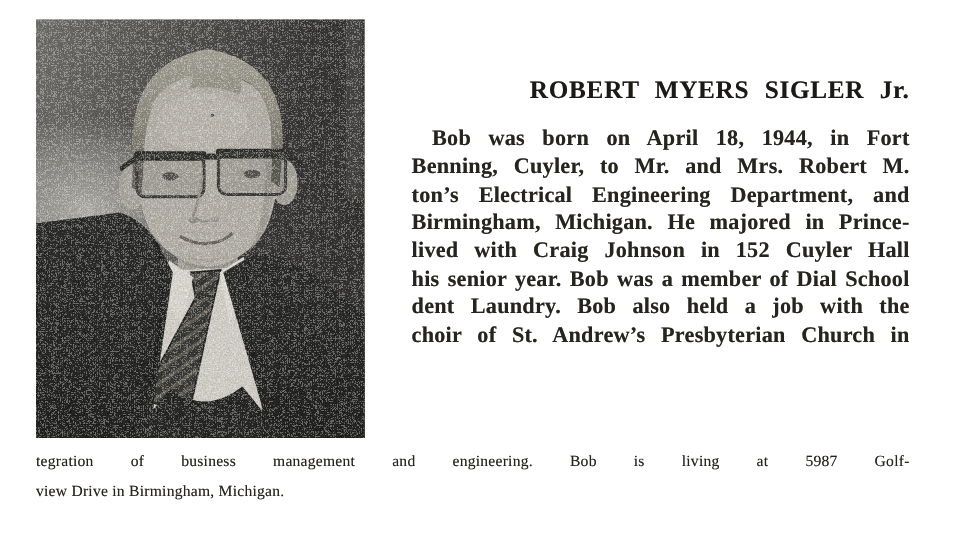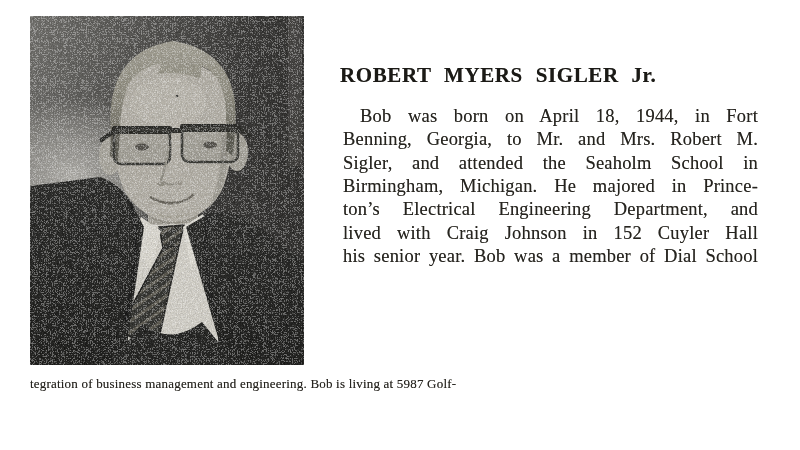--- a/index.html
+++ b/index.html
@@ -18,38 +18,39 @@
     top: 16px;
     width: 274px;
     height: 349px;
   }
   .photo-wrap svg { display: block; width: 100%; height: 100%; }
   .title {
     position: absolute;
     left: 340px;
     top: 63px;
     width: 418px;
-    text-align: left;
+    text-align: right;
     font-size: 21px;
     font-weight: bold;
     letter-spacing: 0.6px;
     word-spacing: 7px;
     white-space: nowrap;
     color: #1b1a16;
     text-shadow: 0 0 0.5px rgba(30,28,22,0.55);
   }
   .column-lines {
     position: absolute;
     left: 343px;
     top: 105px;
     width: 415px;
     font-size: 18.5px;
     line-height: 23.36px;
     letter-spacing: 0.2px;
     text-shadow: 0 0 0.4px rgba(40,38,30,0.5);
+    font-weight: bold;
   }
   .fullwidth-lines {
     position: absolute;
     left: 30px;
     top: 372px;
     width: 728px;
     font-size: 13px;
     line-height: 24.5px;
     letter-spacing: 0.2px;
     text-shadow: 0 0 0.4px rgba(40,38,30,0.5);
@@ -172,25 +173,27 @@
         <rect x="0" y="0" width="274" height="349" filter="url(#specks)" opacity="0.35"></rect>
         <rect x="0" y="0" width="274" height="349" filter="url(#grainDark)" opacity="0.14"></rect>
       </g>
     </svg>
   </div>
 
   <div class="title">ROBERT MYERS SIGLER Jr.</div>
 
   <div class="column-lines">
       <div class="jline">Bob was born on April 18, 1944, in Fort</div>
-      <div class="jline">Benning, Georgia, to Mr. and Mrs. Robert M.</div>
-      <div class="jline">Sigler, and attended the Seaholm School in</div>
+      <div class="jline">Benning, Cuyler, to Mr. and Mrs. Robert M.</div>
+      <div class="jline">ton’s Electrical Engineering Department, and</div>
       <div class="jline">Birmingham, Michigan. He majored in Prince-</div>
-      <div class="jline">ton’s Electrical Engineering Department, and</div>
       <div class="jline">lived with Craig Johnson in 152 Cuyler Hall</div>
       <div class="jline">his senior year. Bob was a member of Dial School</div>
+      <div class="jline">dent Laundry. Bob also held a job with the</div>
+      <div class="jline">choir of St. Andrew’s Presbyterian Church in</div>
     </div>
 
   <div class="fullwidth-lines">
       <div class="jline">tegration of business management and engineering. Bob is living at 5987 Golf-</div>
+      <div class="jline">view Drive in Birmingham, Michigan.</div>
     </div>
 
 </div>
 
 </body></html>

